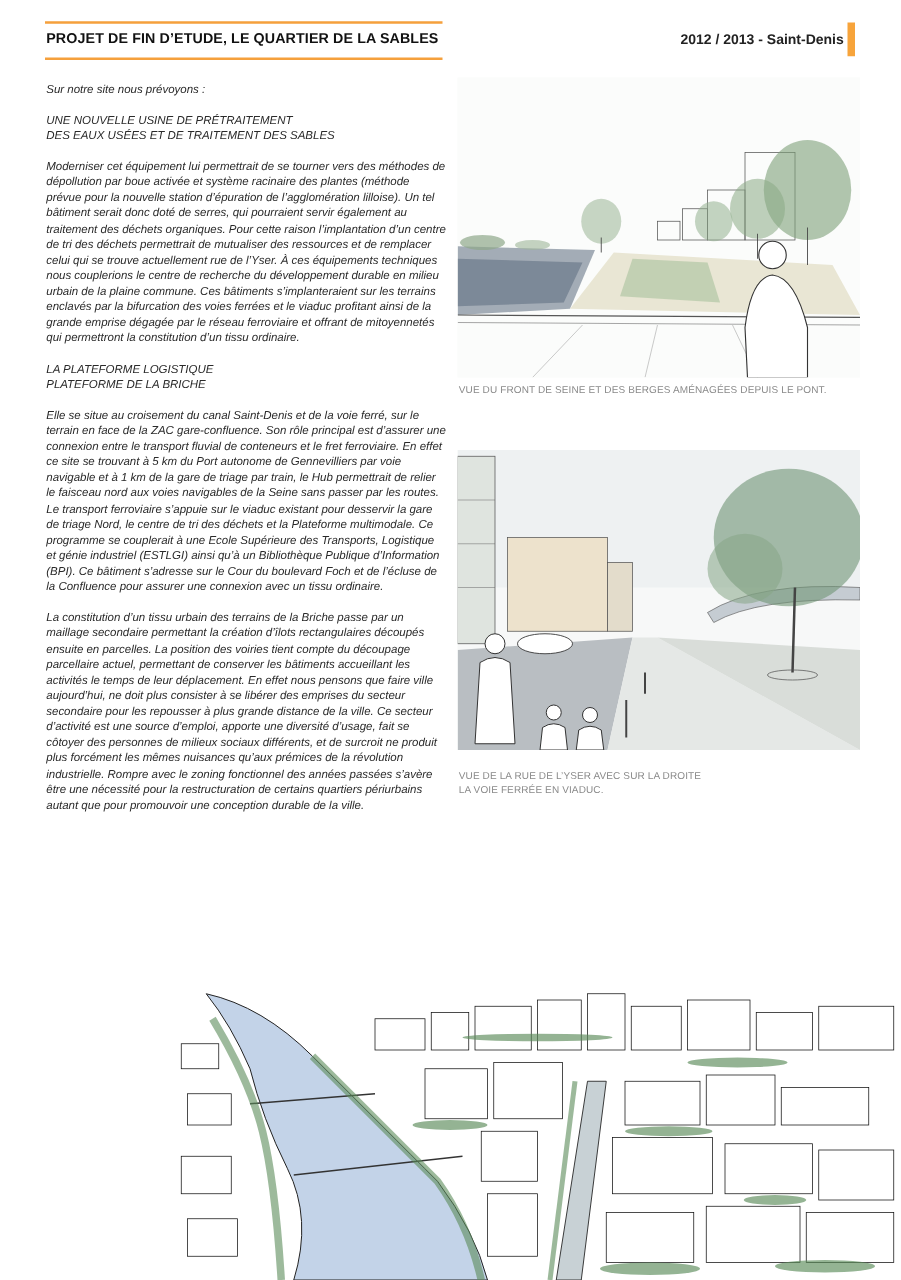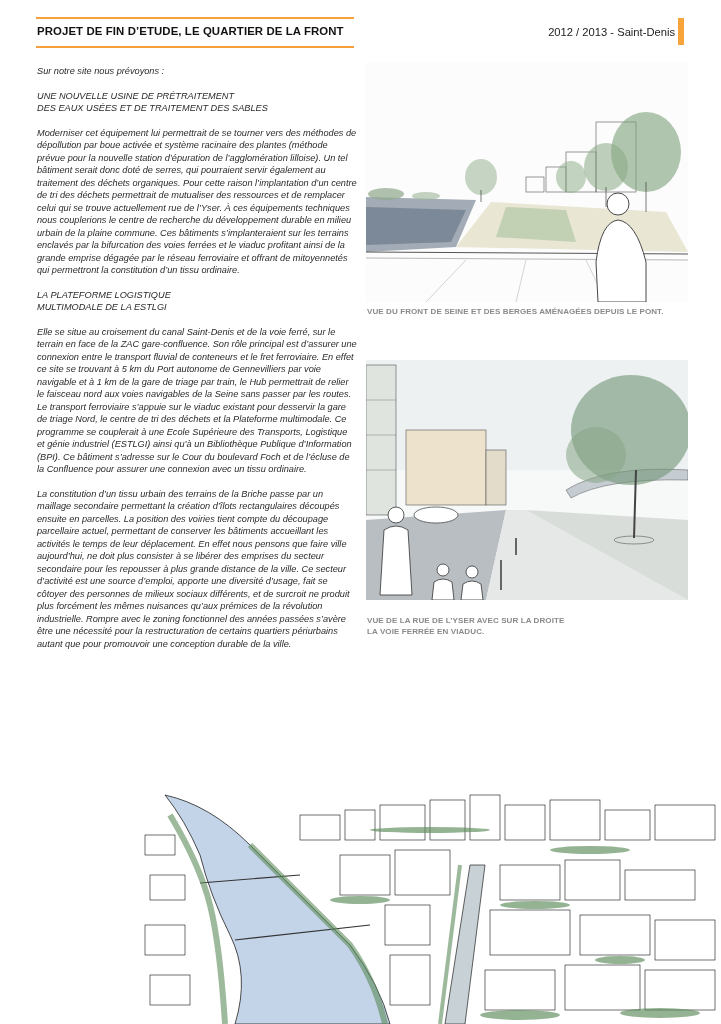--- a/index.html
+++ b/index.html
@@ -4,55 +4,55 @@
 <style>
   html, body { margin: 0; padding: 0; background: #ffffff; }
   body { width: 721px; height: 1024px; position: relative; overflow: hidden;
          font-family: "Liberation Sans", sans-serif; color: #1a1a1a; }
 
   .rule { position: absolute; left: 36px; width: 318px; height: 2px; background: #f5a03c; }
   .rule.top { top: 17px; }
   .rule.bottom { top: 46px; }
   .doc-title { position: absolute; left: 37px; top: 25px; font-size: 11.4px; font-weight: bold;
                letter-spacing: 0.1px; white-space: nowrap; color: #111; }
-  .doc-meta { position: absolute; right: 46px; top: 26px; font-size: 11.2px; color: #222; white-space: nowrap; }
+  .doc-meta { position: absolute; right: 46px; top: 26px; font-size: 11.2px; color: #222; white-space: nowrap; font-weight: bold; }
   .orange-bar { position: absolute; left: 678px; top: 18px; width: 6px; height: 27px; background: #f7a43b; }
 
   .col { position: absolute; left: 37px; top: 65px; width: 320px; font-size: 9.2px; line-height: 12.5px; color: #2a2a2a; }
   .col p { margin: 0 0 12px 0; white-space: pre-line; font-style: italic; }
   .col .heading { white-space: pre-line; }
 
   .figure { position: absolute; overflow: hidden; background: #fafbfa; }
   .fig1 { left: 366px; top: 62px; width: 322px; height: 240px; }
   .fig2 { left: 366px; top: 360px; width: 322px; height: 240px; }
-  .caption { position: absolute; font-size: 8px; line-height: 10.5px; color: #8a8a8a; letter-spacing: 0.1px; white-space: pre-line; font-weight: bold; }
+  .caption { position: absolute; font-size: 8px; line-height: 10.5px; color: #8a8a8a; letter-spacing: 0.1px; white-space: pre-line; }
   .cap1 { left: 367px; top: 307px; }
   .cap2 { left: 367px; top: 604px; margin-top: 12px; }
 
   .aerial { position: absolute; left: 140px; top: 775px; width: 581px; height: 249px; overflow: hidden; }
   svg { display: block; }
 </style>
 </head>
 <body>
 
 <div class="rule top"></div>
-<div class="doc-title">PROJET DE FIN D’ETUDE, LE QUARTIER DE LA FRONT</div>
+<div class="doc-title">PROJET DE FIN D’ETUDE, LE QUARTIER DE LA SABLES</div>
 <div class="rule bottom"></div>
 <div class="doc-meta">2012 / 2013 - Saint-Denis</div>
 <div class="orange-bar"></div>
 
 <div class="col">
   <p>Sur notre site nous prévoyons :</p>
 
   <p class="heading">UNE NOUVELLE USINE DE PRÉTRAITEMENT
 DES EAUX USÉES ET DE TRAITEMENT DES SABLES</p>
   <p>Moderniser cet équipement lui permettrait de se tourner vers des méthodes de dépollution par boue activée et système racinaire des plantes (méthode prévue pour la nouvelle station d’épuration de l’agglomération lilloise). Un tel bâtiment serait donc doté de serres, qui pourraient servir également au traitement des déchets organiques. Pour cette raison l’implantation d’un centre de tri des déchets permettrait de mutualiser des ressources et de remplacer celui qui se trouve actuellement rue de l’Yser. À ces équipements techniques nous couplerions le centre de recherche du développement durable en milieu urbain de la plaine commune. Ces bâtiments s’implanteraient sur les terrains enclavés par la bifurcation des voies ferrées et le viaduc profitant ainsi de la grande emprise dégagée par le réseau ferroviaire et offrant de mitoyennetés qui permettront la constitution d’un tissu ordinaire.</p>
 
   <p class="heading">LA PLATEFORME LOGISTIQUE
-MULTIMODALE DE LA ESTLGI</p>
+PLATEFORME DE LA BRICHE</p>
   <p>Elle se situe au croisement du canal Saint-Denis et de la voie ferré, sur le terrain en face de la ZAC gare-confluence. Son rôle principal est d’assurer une connexion entre le transport fluvial de conteneurs et le fret ferroviaire. En effet ce site se trouvant à 5 km du Port autonome de Gennevilliers par voie navigable et à 1 km de la gare de triage par train, le Hub permettrait de relier le faisceau nord aux voies navigables de la Seine sans passer par les routes. Le transport ferroviaire s’appuie sur le viaduc existant pour desservir la gare de triage Nord, le centre de tri des déchets et la Plateforme multimodale. Ce programme se couplerait à une Ecole Supérieure des Transports, Logistique et génie industriel (ESTLGI)  ainsi qu’à un Bibliothèque Publique d’Information (BPI). Ce bâtiment s’adresse sur le Cour du boulevard Foch et de l’écluse de la Confluence pour assurer une connexion avec un tissu ordinaire.</p>
 
   <p>La constitution d’un tissu urbain des terrains de la Briche passe par un maillage secondaire permettant la création d’îlots rectangulaires découpés ensuite en parcelles. La position des voiries tient compte du découpage parcellaire actuel, permettant de conserver les bâtiments accueillant les activités le temps de leur déplacement. En effet nous pensons que faire ville aujourd’hui, ne doit plus consister à se libérer des emprises du secteur secondaire pour les repousser à plus grande distance de la ville. Ce secteur d’activité est une source d’emploi, apporte une diversité d’usage, fait se côtoyer des personnes de milieux sociaux différents, et de surcroit ne produit plus forcément les mêmes nuisances qu’aux prémices de la révolution industrielle. Rompre avec le zoning fonctionnel des années passées s’avère être une nécessité pour la restructuration de certains quartiers périurbains autant que pour promouvoir une conception durable de la ville.</p>
 </div>
 
 <div class="figure fig1">
   <svg width="322" height="240" viewBox="0 0 322 240">
     <rect width="322" height="240" fill="#fbfcfb"></rect>
 
     <polygon points="0,135 110,138 90,185 0,190" fill="#7d8a98" opacity="0.7"></polygon>

